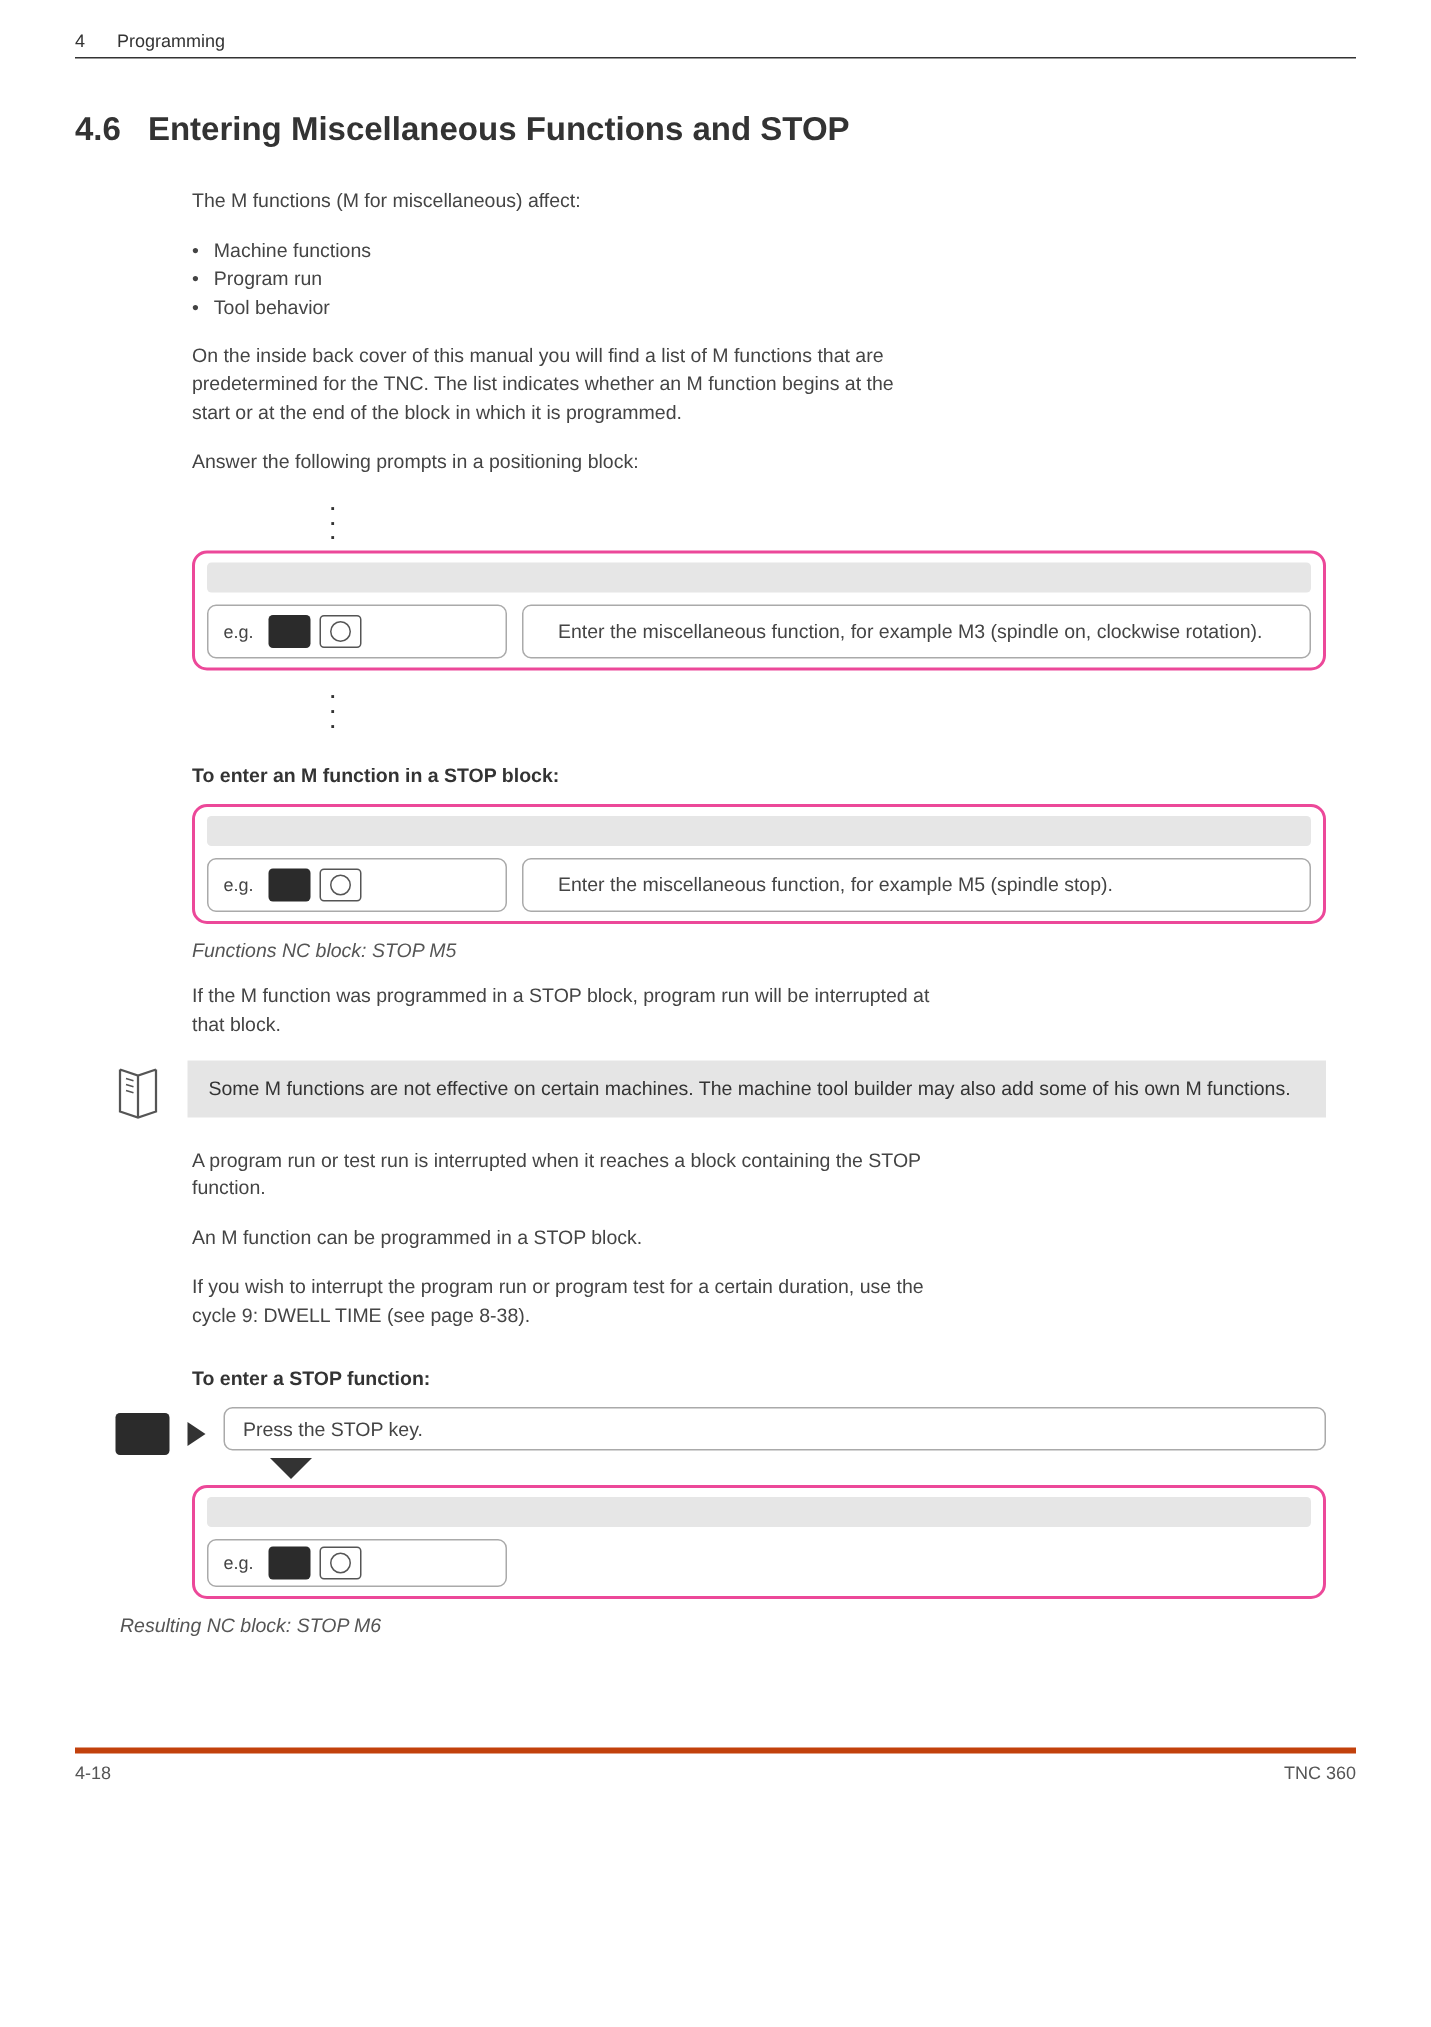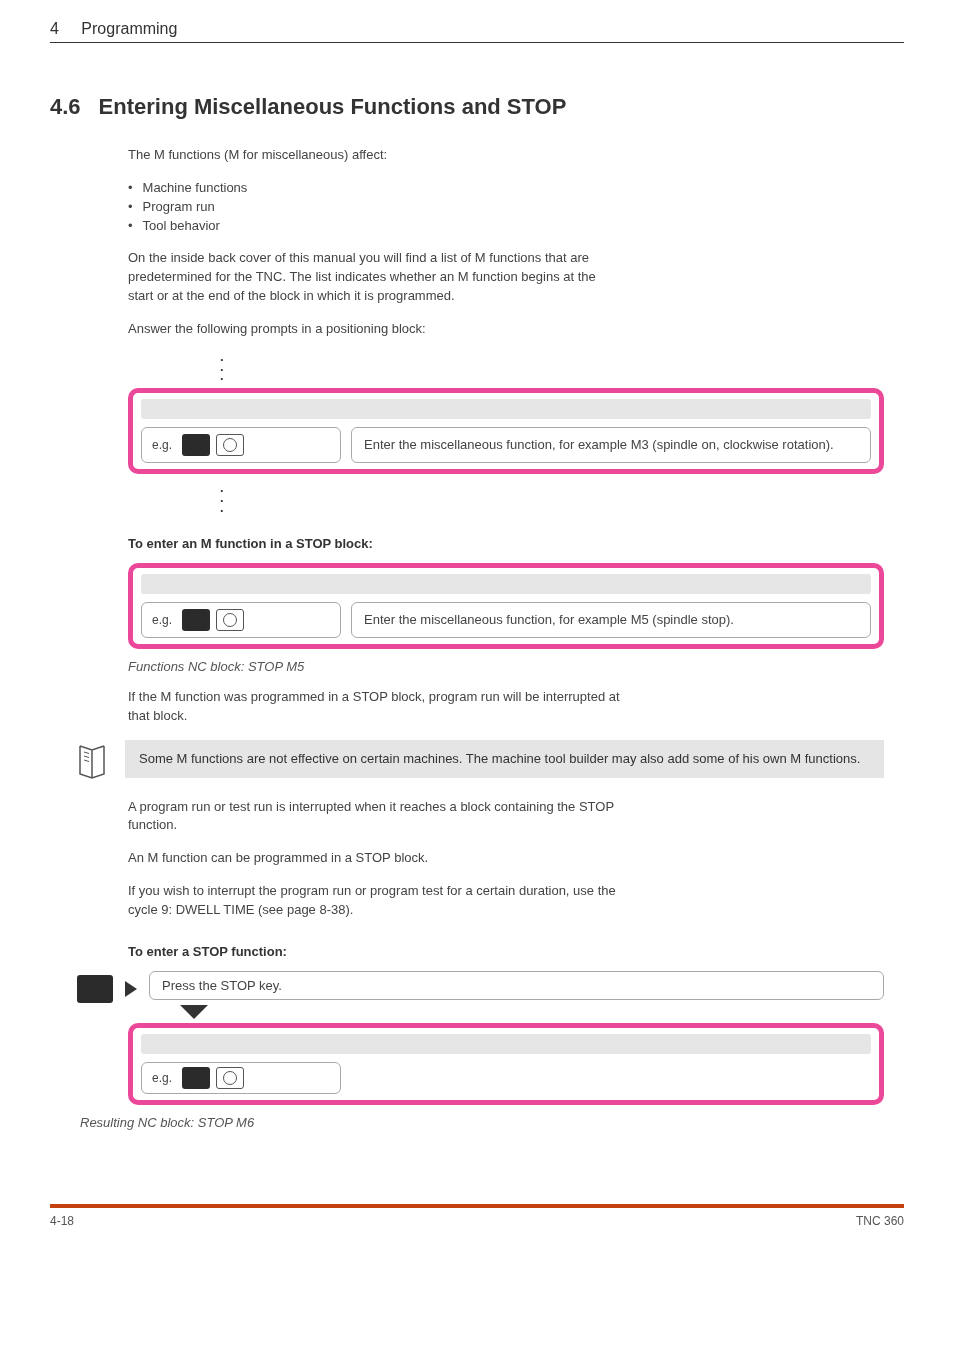--- a/index.html
+++ b/index.html
@@ -8,22 +8,22 @@
     font-size: 13px;
     color: #333;
     background: #fff;
     width: 954px;
     margin: 0 auto;
     padding: 20px 50px 30px 50px;
   }
   .header-line {
     border-bottom: 1px solid #333;
     padding-bottom: 4px;
-    margin-bottom: 51px;
-    font-size: 16px;
+    margin-bottom: 34px;
+    font-size: 12px;
   }
   .chapter-num { display: inline-block; margin-right: 18px; }
   .section-title {
     font-size: 22px;
     font-weight: bold;
     margin-bottom: 26px;
     display: flex;
     gap: 18px;
   }
   .body-block {
@@ -45,21 +45,21 @@
     margin-left: 170px;
     line-height: 0.6;
     margin-bottom: 8px;
     margin-top: 6px;
     font-weight: bold;
   }
   .dots div { margin:2px 0; }
   .prompt-group {
     margin-left: 78px;
     margin-right: 20px;
-    border: 5px solid #ec4899;
+    border: 2px solid #ec4899;
     border-radius: 10px;
     padding: 6px 8px;
     margin-bottom: 10px;
   }
   .dialog-bar {
     background: #e6e6e6;
     border-radius: 3px;
     height: 20px;
     margin-bottom: 8px;
   }
@@ -93,21 +93,21 @@
     content:"";
     position:absolute;
     width:12px;height:12px;
     border:1.5px solid #555;
     border-radius:50%;
     top:3px;left:6px;
   }
   .desc-box {
     border:1px solid #aaa;
     border-radius:6px;
-    padding:8px 12px;
+    padding:8px 23px;
     flex:1;
     color:#444;
     line-height:1.4;
     display: flex;
     align-items: center;
   }
   .bold-sub {
     margin-left:78px;
     font-weight:bold;
     margin-top:24px;

